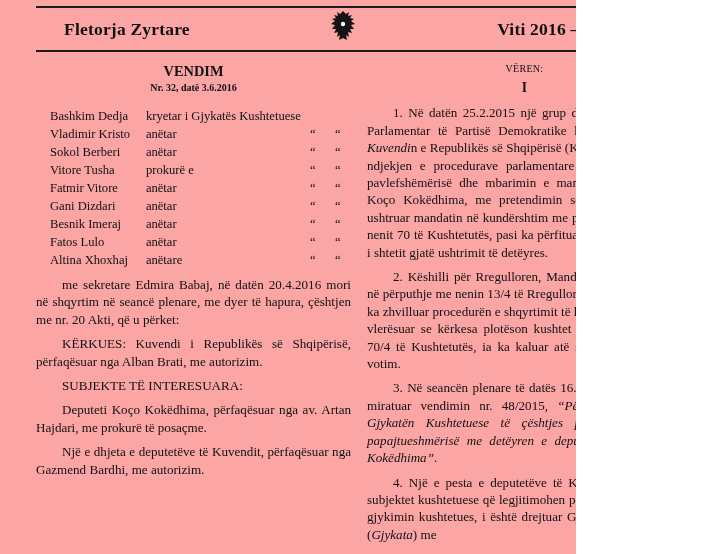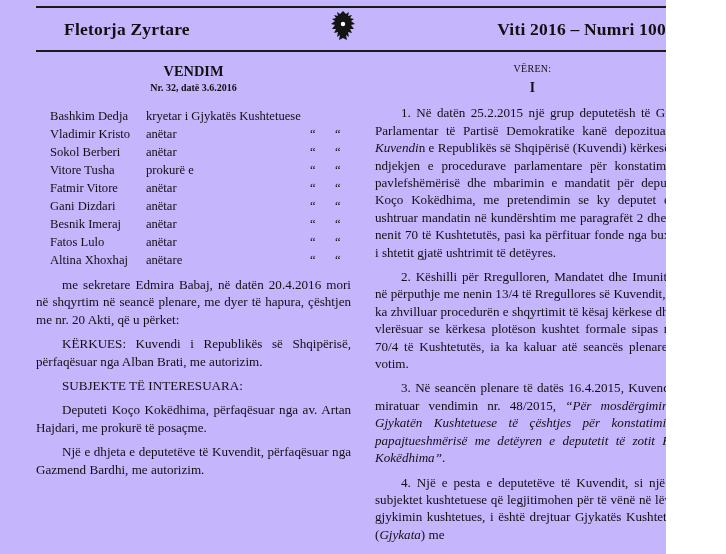--- a/index.html
+++ b/index.html
@@ -2,23 +2,23 @@
 <html><head>
 <meta charset="utf-8">
 <style>
   html, body {
     margin: 0;
     padding: 0;
     background: #ffffff;
   }
   .page {
     position: relative;
-    width: 666px;
+    width: 576px;
     height: 554px;
-    background: #c4b5fd;
+    background: #fca5a5;
     overflow: hidden;
     font-family: "Liberation Serif", serif;
     color: #111111;
   }
 
   
   .masthead {
     position: absolute;
     left: 36px;
     top: 6px;
@@ -48,21 +48,21 @@
   }
 
   
   .columns {
     position: absolute;
     left: 36px;
     top: 58px;
     width: 654px;
     height: 496px;
     display: flex;
-    gap: 24px;
+    gap: 16px;
   }
   .col {
     width: 315px;
     font-size: 13.1px;
     line-height: 1.33;
     text-align: justify;
   }
   .col-left { }
   .col-right { }
 

